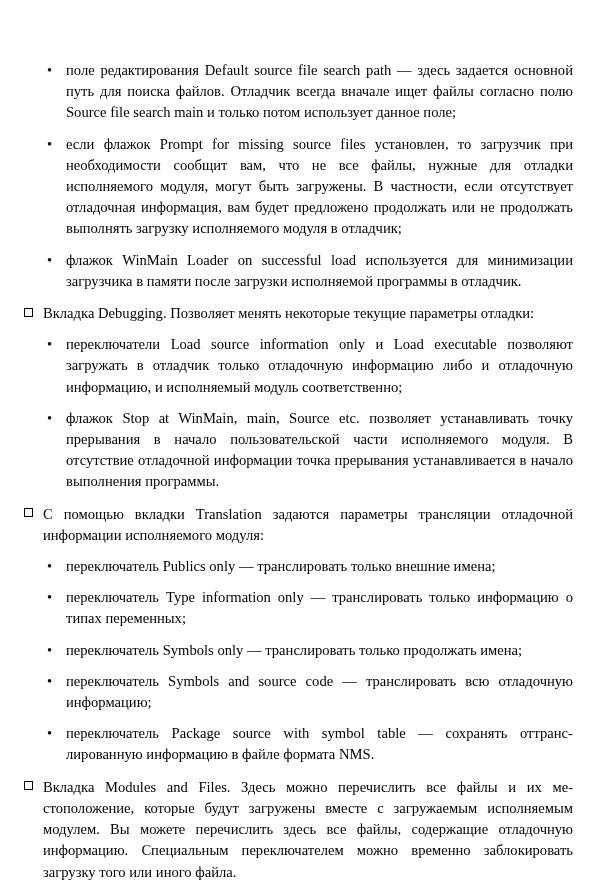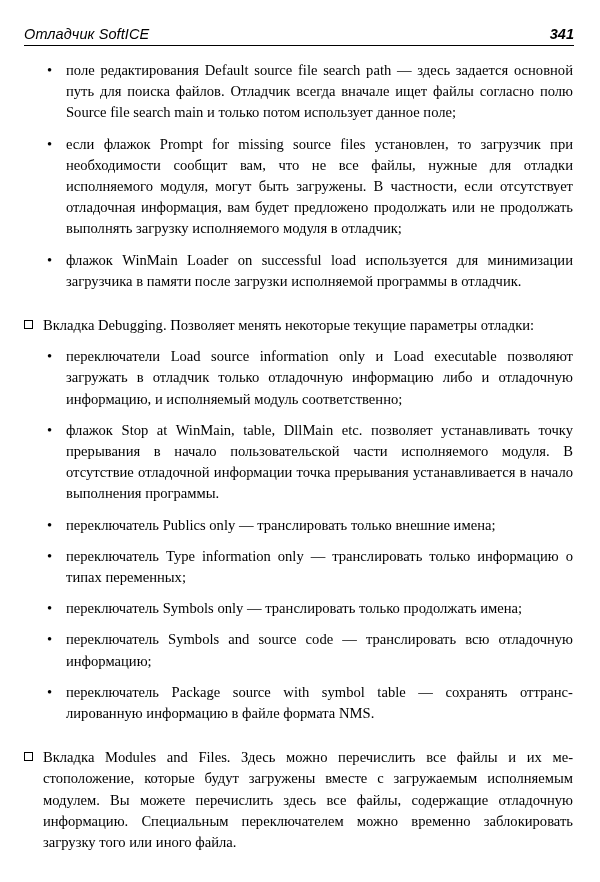--- a/index.html
+++ b/index.html
@@ -62,21 +62,21 @@
     font-size: 14.6px;
     line-height: 21.2px;
     text-align: justify;
     text-justify: inter-word;
     hyphens: manual;
   }
 
   
   .lvl1 {
     padding-left: 19px;
-    margin-top: 23px;
+    margin-top: 11px;
   }
   .lvl1 .marker {
     position: absolute;
     left: 0;
     top: 4.5px;
     width: 9px;
     height: 9px;
     border: 1.7px solid #000;
     box-sizing: border-box;
     line-height: 0;
@@ -100,34 +100,29 @@
   .block:first-child { margin-top: 0; }
 
   .b { font-weight: normal; }
   .last-line-left > :last-child { }
 </style>
 </head>
 <body>
 
 <div class="page">
 
-  <div class="header">
-    <div class="header-inner">
-      <span class="header-title">Отладчик SoftICE</span>
-      <span class="header-page">341</span>
-    </div>
-  </div>
 
   <div class="body" id="body-column">
       <div class="block lvl2"><span class="marker">•</span><span>поле редактирования </span><span class="b">Default source file search path</span><span> — здесь задается основной путь для поиска файлов. Отладчик всегда вначале ищет файлы согласно полю </span><span class="b">Source file search main</span><span> и только потом использу­ет данное поле;</span></div>
       <div class="block lvl2"><span class="marker">•</span><span>если флажок </span><span class="b">Prompt for missing source files</span><span> установлен, то загрузчик при необходимости сообщит вам, что не все файлы, нужные для от­ладки исполняемого модуля, могут быть загружены. В частности, если отсутствует отладочная информация, вам будет предложено продол­жать или не продолжать выполнять загрузку исполняемого модуля в отладчик;</span></div>
       <div class="block lvl2"><span class="marker">•</span><span>флажок </span><span class="b">WinMain Loader on successful load</span><span> используется для минимиза­ции загрузчика в памяти после загрузки исполняемой программы в отладчик.</span></div>
       <div class="block lvl1"><span class="marker"></span><span>Вкладка </span><span class="b">Debugging</span><span>. Позволяет менять некоторые текущие параметры от­ладки:</span></div>
       <div class="block lvl2"><span class="marker">•</span><span>переключатели </span><span class="b">Load source information only</span><span> и </span><span class="b">Load executable</span><span> позволя­ют загружать в отладчик только отладочную информацию либо и от­ладочную информацию, и исполняемый модуль соответственно;</span></div>
-      <div class="block lvl2"><span class="marker">•</span><span>флажок </span><span class="b">Stop at WinMain, table, DllMain etc.</span><span> позволяет устанавливать точку прерывания в начало пользовательской части исполняемого мо­дуля. В отсутствие отладочной информации точка прерывания уста­навливается в начало выполнения программы.</span></div>
+      <div class="block lvl2"><span class="marker">•</span><span>флажок </span><span class="b">Stop at WinMain, main, Source etc.</span><span> позволяет устанавливать точку прерывания в начало пользовательской части исполняемого мо­дуля. В отсутствие отладочной информации точка прерывания уста­навливается в начало выполнения программы.</span></div>
+      <div class="block lvl1"><span class="marker"></span><span>С помощью вкладки </span><span class="b">Translation</span><span> задаются параметры трансляции отла­дочной информации исполняемого модуля:</span></div>
       <div class="block lvl2"><span class="marker">•</span><span>переключатель </span><span class="b">Publics only</span><span> — транслировать только внешние имена;</span></div>
       <div class="block lvl2"><span class="marker">•</span><span>переключатель </span><span class="b">Type information only</span><span> — транслировать только инфор­мацию о типах переменных;</span></div>
       <div class="block lvl2"><span class="marker">•</span><span>переключатель </span><span class="b">Symbols only</span><span> — транслировать только продолжать имена;</span></div>
       <div class="block lvl2"><span class="marker">•</span><span>переключатель </span><span class="b">Symbols and source code</span><span> — транслировать всю отладоч­ную информацию;</span></div>
       <div class="block lvl2"><span class="marker">•</span><span>переключатель </span><span class="b">Package source with symbol table</span><span> — сохранять оттранс­лированную информацию в файле формата NMS.</span></div>
       <div class="block lvl1"><span class="marker"></span><span>Вкладка </span><span class="b">Modules and Files</span><span>. Здесь можно перечислить все файлы и их ме­стоположение, которые будут загружены вместе с загружаемым испол­няемым модулем. Вы можете перечислить здесь все файлы, содержащие отладочную информацию. Специальным переключателем можно времен­но заблокировать загрузку того или иного файла.</span></div>
     </div>
 
 </div>
 

